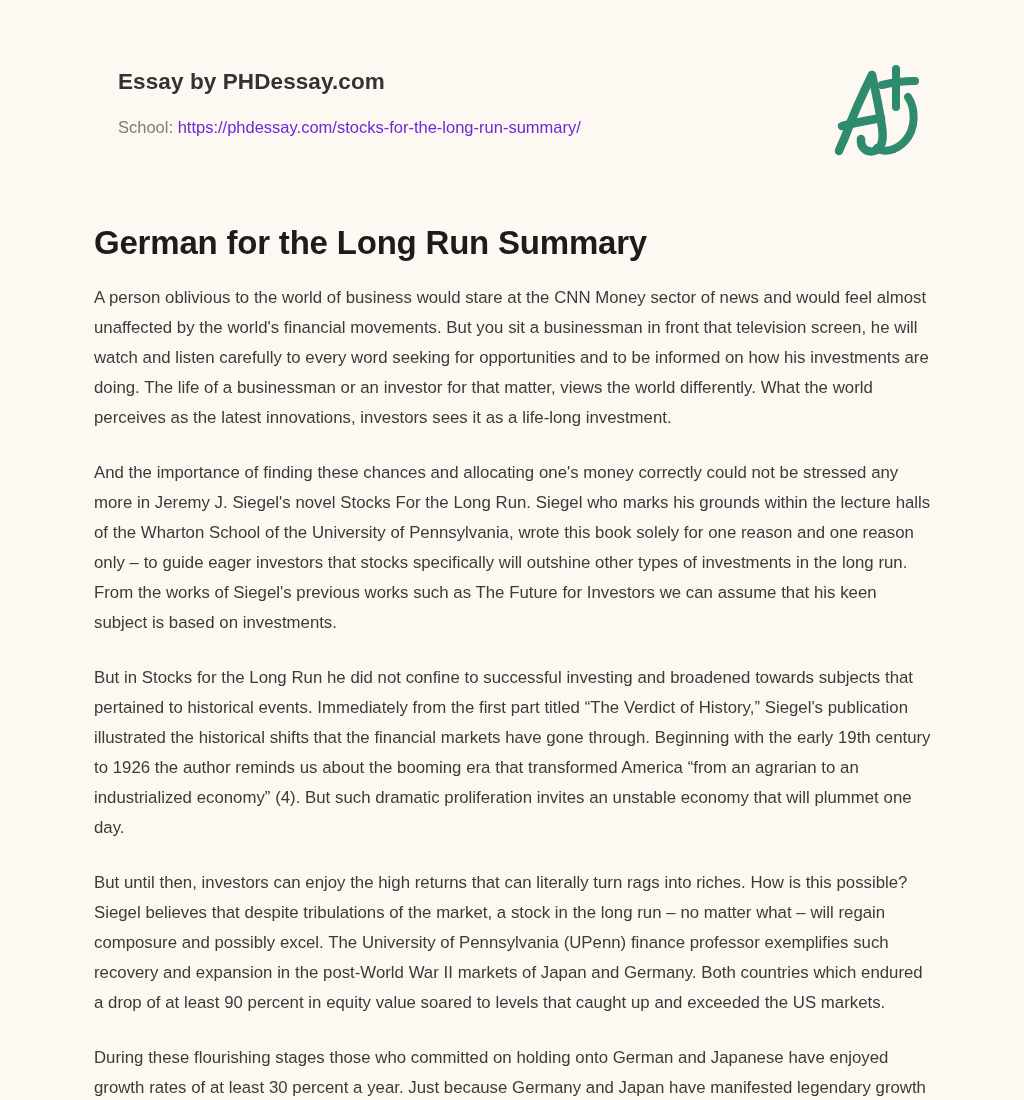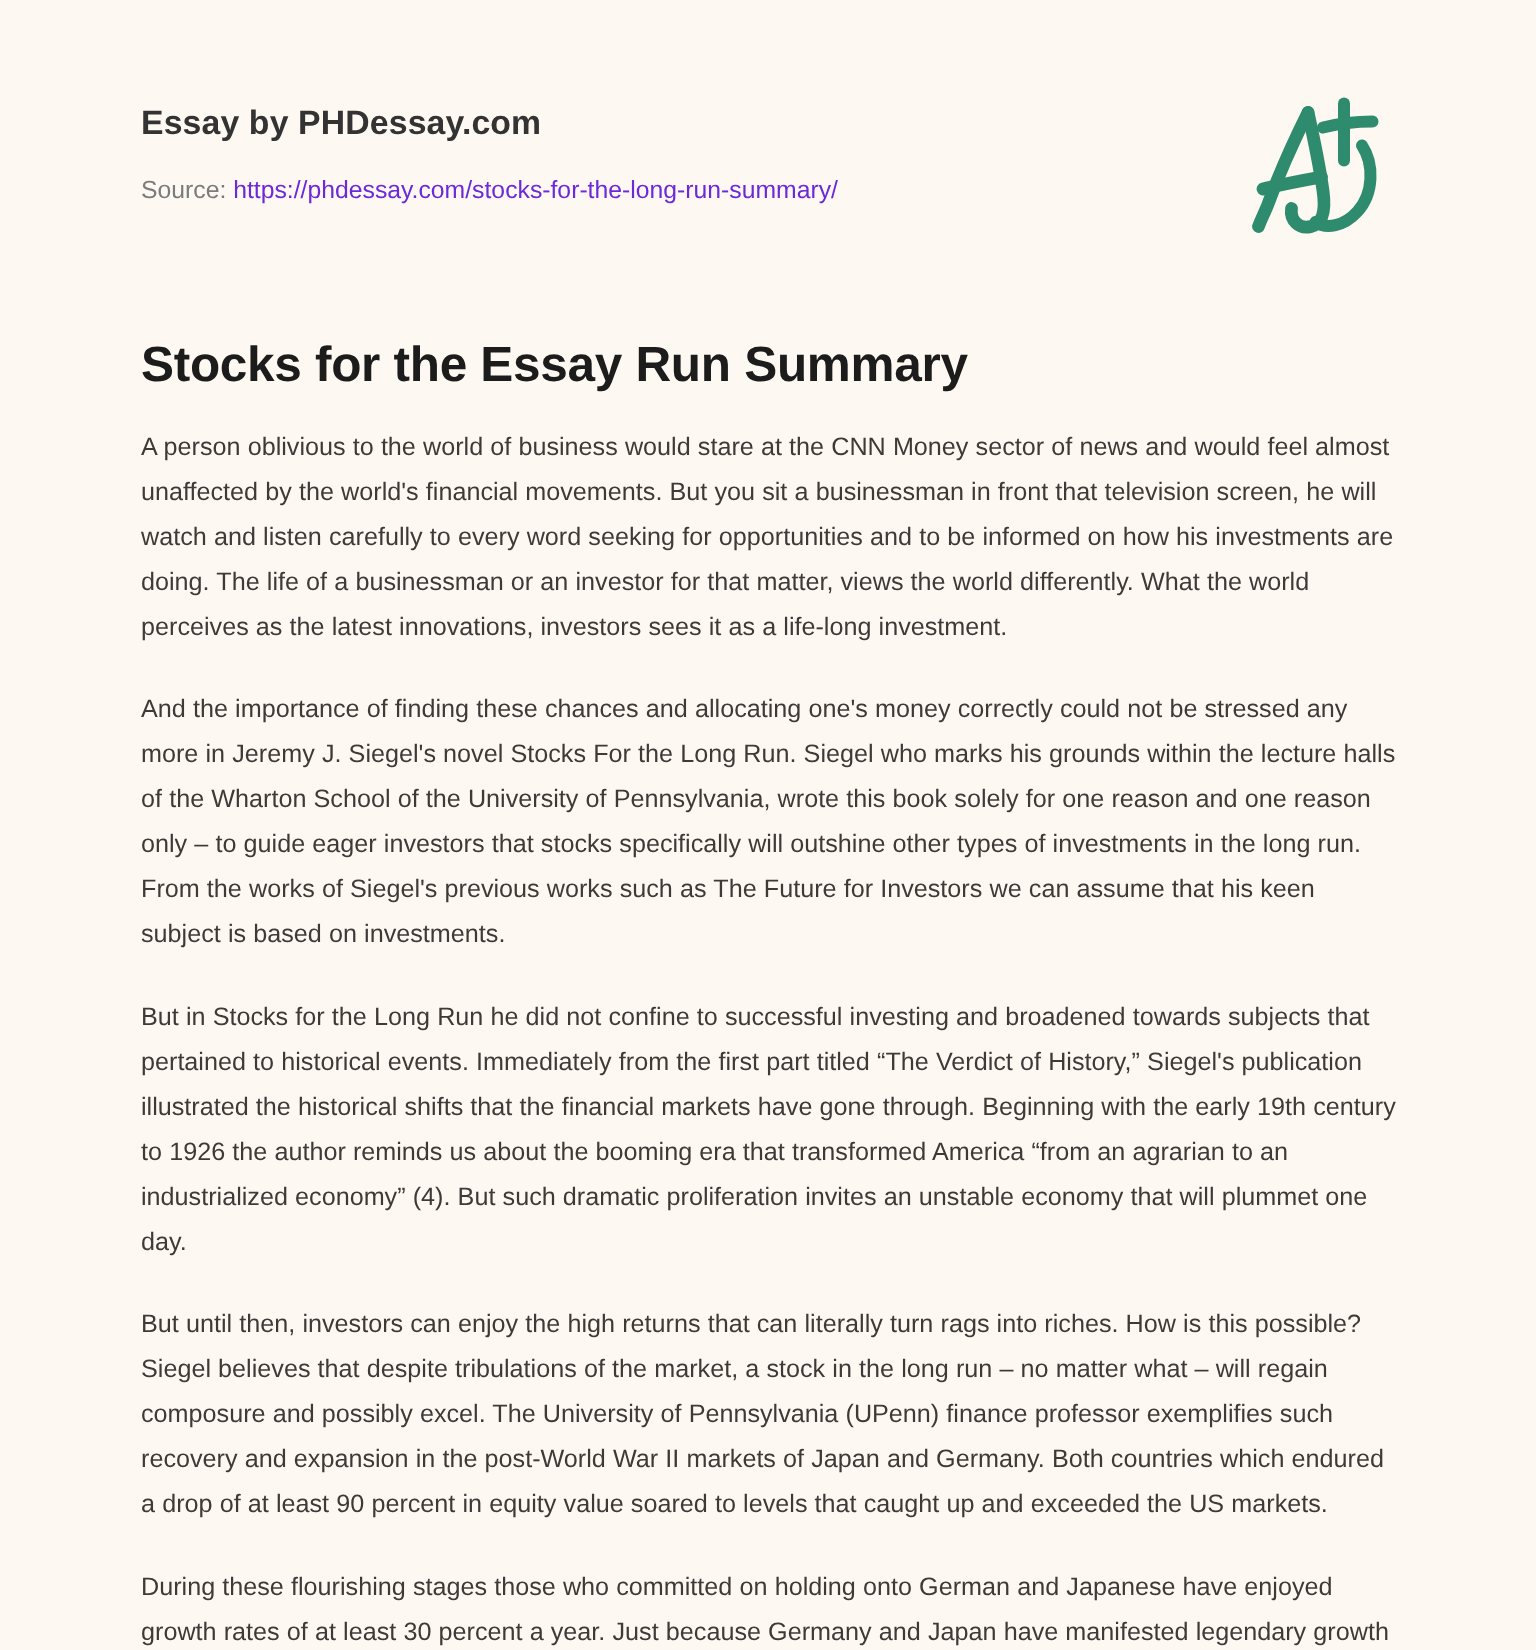--- a/index.html
+++ b/index.html
@@ -22,20 +22,21 @@
     box-sizing: border-box;
     padding: 0;
   }
 
   
   .header {
     position: relative;
     padding: 70px 62px 0 94px;
     height: 120px;
     box-sizing: border-box;
+    margin-left: 24px;
   }
 
   .brand-line {
     font-size: 22.5px;
     font-weight: bold;
     color: #333333;
     letter-spacing: 0.1px;
     line-height: 1.1;
     margin: 0;
   }
@@ -104,21 +105,21 @@
 </head>
 <body>
 
 <div class="page">
 
   <div class="header">
 
     <div class="brand-line">Essay by PHDessay.com</div>
 
     <div class="source-line">
-      <span class="source-label">Source:</span>
+      <span class="source-label">School:</span>
       <a class="source-url" href="#">https://phdessay.com/stocks-for-the-long-run-summary/</a>
     </div>
 
     <div class="logo">
       <svg viewBox="0 0 112 112" xmlns="http://www.w3.org/2000/svg">
         <g fill="none" stroke="#2e8b6e" stroke-linecap="round" stroke-linejoin="round">
 
           <path d="M52 20 C45 34, 33 60, 25 82 C22 89, 20 93, 19 96" stroke-width="8.5"></path>
 
           <path d="M52 20 C56 38, 60 58, 62 72 C64 86, 62 94, 54 96
@@ -130,21 +131,21 @@
 
           <path d="M62 30 C74 27, 86 26, 95 26" stroke-width="8"></path>
 
           <path d="M88 42 C96 54, 96 74, 85 86 C76 96, 64 98, 57 93" stroke-width="8"></path>
         </g>
       </svg>
     </div>
 
   </div>
 
-  <h1 class="title">Stocks for the Essay Run Summary</h1>
+  <h1 class="title">German for the Long Run Summary</h1>
 
   <div class="article">
     <p>A person oblivious to the world of business would stare at the CNN Money sector of news and would feel almost unaffected by the world's financial movements. But you sit a businessman in front that television screen, he will watch and listen carefully to every word seeking for opportunities and to be informed on how his investments are doing. The life of a businessman or an investor for that matter, views the world differently. What the world perceives as the latest innovations, investors sees it as a life-long investment.</p>
     <p>And the importance of finding these chances and allocating one's money correctly could not be stressed any more in Jeremy J. Siegel's novel Stocks For the Long Run. Siegel who marks his grounds within the lecture halls of the Wharton School of the University of Pennsylvania, wrote this book solely for one reason and one reason only – to guide eager investors that stocks specifically will outshine other types of investments in the long run. From the works of Siegel's previous works such as The Future for Investors we can assume that his keen subject is based on investments.</p>
     <p>But in Stocks for the Long Run he did not confine to successful investing and broadened towards subjects that pertained to historical events. Immediately from the first part titled “The Verdict of History,” Siegel's publication illustrated the historical shifts that the financial markets have gone through. Beginning with the early 19th century to 1926 the author reminds us about the booming era that transformed America “from an agrarian to an industrialized economy” (4). But such dramatic proliferation invites an unstable economy that will plummet one day.</p>
     <p>But until then, investors can enjoy the high returns that can literally turn rags into riches. How is this possible? Siegel believes that despite tribulations of the market, a stock in the long run – no matter what – will regain composure and possibly excel. The University of Pennsylvania (UPenn) finance professor exemplifies such recovery and expansion in the post-World War II markets of Japan and Germany. Both countries which endured a drop of at least 90 percent in equity value soared to levels that caught up and exceeded the US markets.</p>
     <p>During these flourishing stages those who committed on holding onto German and Japanese have enjoyed growth rates of at least 30 percent a year. Just because Germany and Japan have manifested legendary growth does the author imply that an investor should invest in stocks outside of the United States of America? The answer to that question would be yes and no. Of course globalization has proven benefits the main being diversification of one's portfolio. With the emerging markets of certain Asian countries, foreign investments offer higher returns with lower risk.</p>
 
   </div>
 

